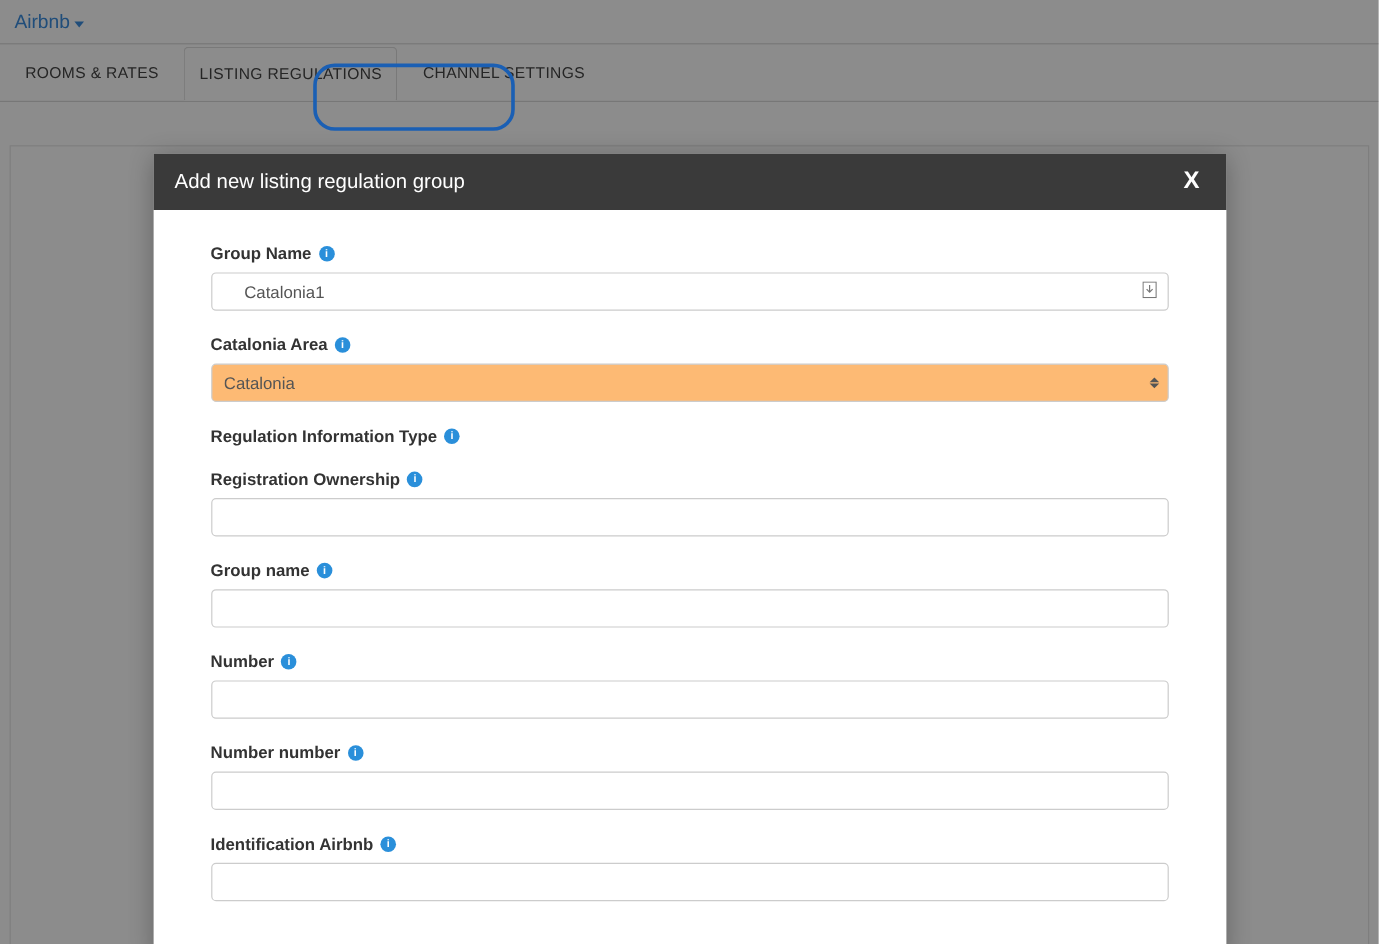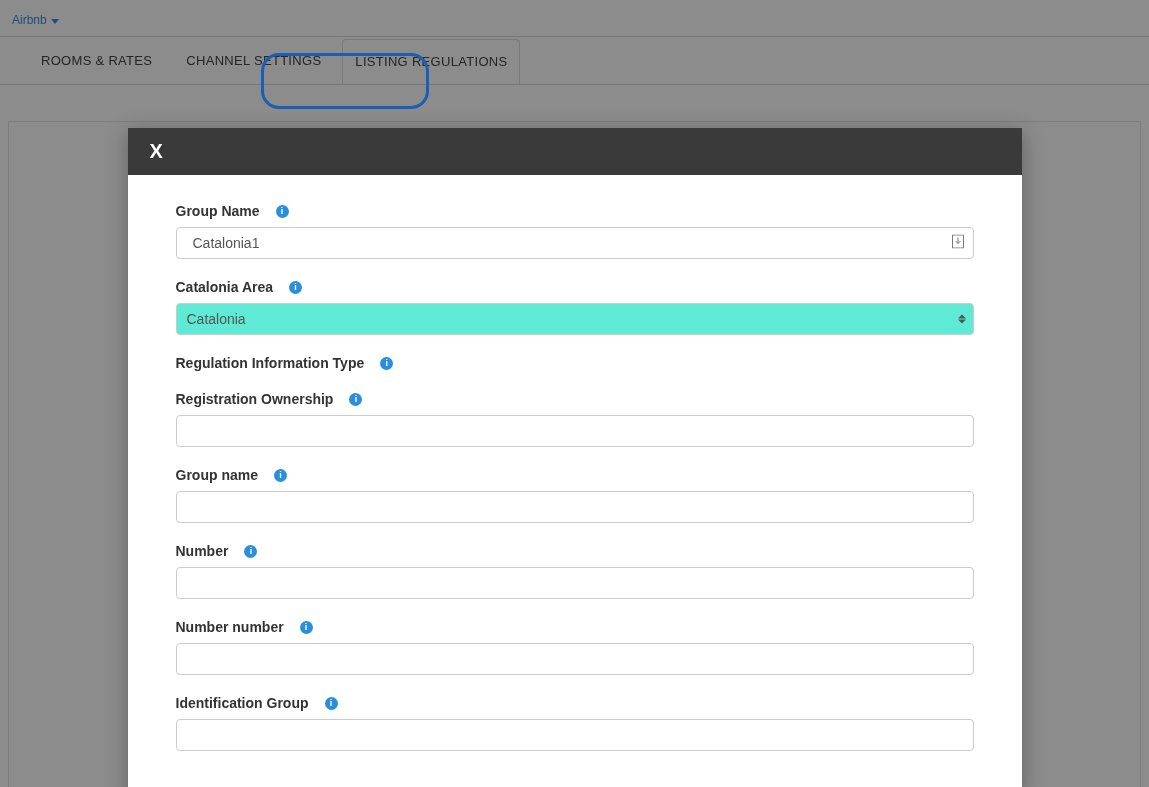--- a/index.html
+++ b/index.html
@@ -14,40 +14,40 @@
       height: 787px;
       position: relative;
       overflow: hidden;
     }
     .header {
       padding: 10px 12px 8px;
       border-bottom: 1px solid #d9d9d9;
     }
     .brand {
       color: #3b8dde;
-      font-size: 12px;
+      font-size: 16px;
       font-weight: 400;
       display: inline-flex;
       align-items: center;
       gap: 4px;
       cursor: pointer;
     }
     .brand .caret {
       display: inline-block;
       width: 0;
       height: 0;
       border-left: 4px solid transparent;
       border-right: 4px solid transparent;
       border-top: 5px solid #3b8dde;
       margin-top: 3px;
     }
     .tabs {
       display: flex;
       align-items: center;
-      padding: 0 28px;
+      padding: 0 8px;
       height: 48px;
       border-bottom: 1px solid #d9d9d9;
       gap: 8px;
     }
     .tab {
       padding: 14px 12px;
       font-size: 13px;
       color: #444;
       letter-spacing: 0.3px;
       cursor: pointer;
@@ -106,21 +106,21 @@
     }
     .modal-body {
       padding: 28px 48px 24px;
     }
     .form-group {
       margin-bottom: 20px;
     }
     .form-label {
       display: flex;
       align-items: center;
-      gap: 16px;
+      gap: 6px;
       font-size: 14px;
       font-weight: 600;
       color: #333;
       margin-bottom: 8px;
     }
     .info-icon {
       display: inline-flex;
       align-items: center;
       justify-content: center;
       width: 13px;
@@ -130,38 +130,38 @@
       color: #fff;
       font-size: 9px;
       font-weight: 700;
       font-style: normal;
     }
     .form-control {
       width: 100%;
       height: 32px;
       border: 1px solid #ccc;
       border-radius: 4px;
-      padding: 6px 16px;
+      padding: 6px 27px;
       font-size: 14px;
       color: #555;
       background: #fff;
       outline: none;
     }
     .select-wrapper {
       position: relative;
     }
     .select-control {
       width: 100%;
       height: 32px;
       border: 1px solid #ccc;
       border-radius: 4px;
       padding: 6px 28px 6px 10px;
       font-size: 14px;
       color: #555;
-      background: #5eead4;
+      background: #fdba74;
       appearance: none;
       -webkit-appearance: none;
       outline: none;
       cursor: pointer;
     }
     .select-arrows {
       position: absolute;
       right: 8px;
       top: 50%;
       transform: translateY(-50%);
@@ -202,32 +202,33 @@
 
 <div class="header">
   <div class="brand">
     <span>Airbnb</span>
     <span class="caret"></span>
   </div>
 </div>
 
 <div class="tabs">
   <div class="tab">ROOMS &amp; RATES</div>
+  <div class="tab active">LISTING REGULATIONS</div>
   <div class="tab">CHANNEL SETTINGS</div>
-  <div class="tab active">LISTING REGULATIONS</div>
 </div>
 
 <div class="content-panel"></div>
 
 <div class="overlay"></div>
 
 <div class="highlight-box" style="left:261px; top:53px; width:168px; height:56px;"></div>
 
 <div class="modal">
   <div class="modal-header">
+    <div class="modal-title">Add new listing regulation group</div>
     <div class="modal-close">X</div>
   </div>
   <div class="modal-body">
 
     <div class="form-group">
       <div class="form-label">
         <span>Group Name</span>
         <span class="info-icon">i</span>
       </div>
       <div class="input-with-icon">
@@ -291,20 +292,20 @@
     <div class="form-group">
       <div class="form-label">
         <span>Number number</span>
         <span class="info-icon">i</span>
       </div>
       <input type="text" class="form-control" value="" style="">
     </div>
 
     <div class="form-group">
       <div class="form-label">
-        <span>Identification Group</span>
+        <span>Identification Airbnb</span>
         <span class="info-icon">i</span>
       </div>
       <input type="text" class="form-control" value="" style="">
     </div>
 
   </div>
 </div>
 
 </body></html>

